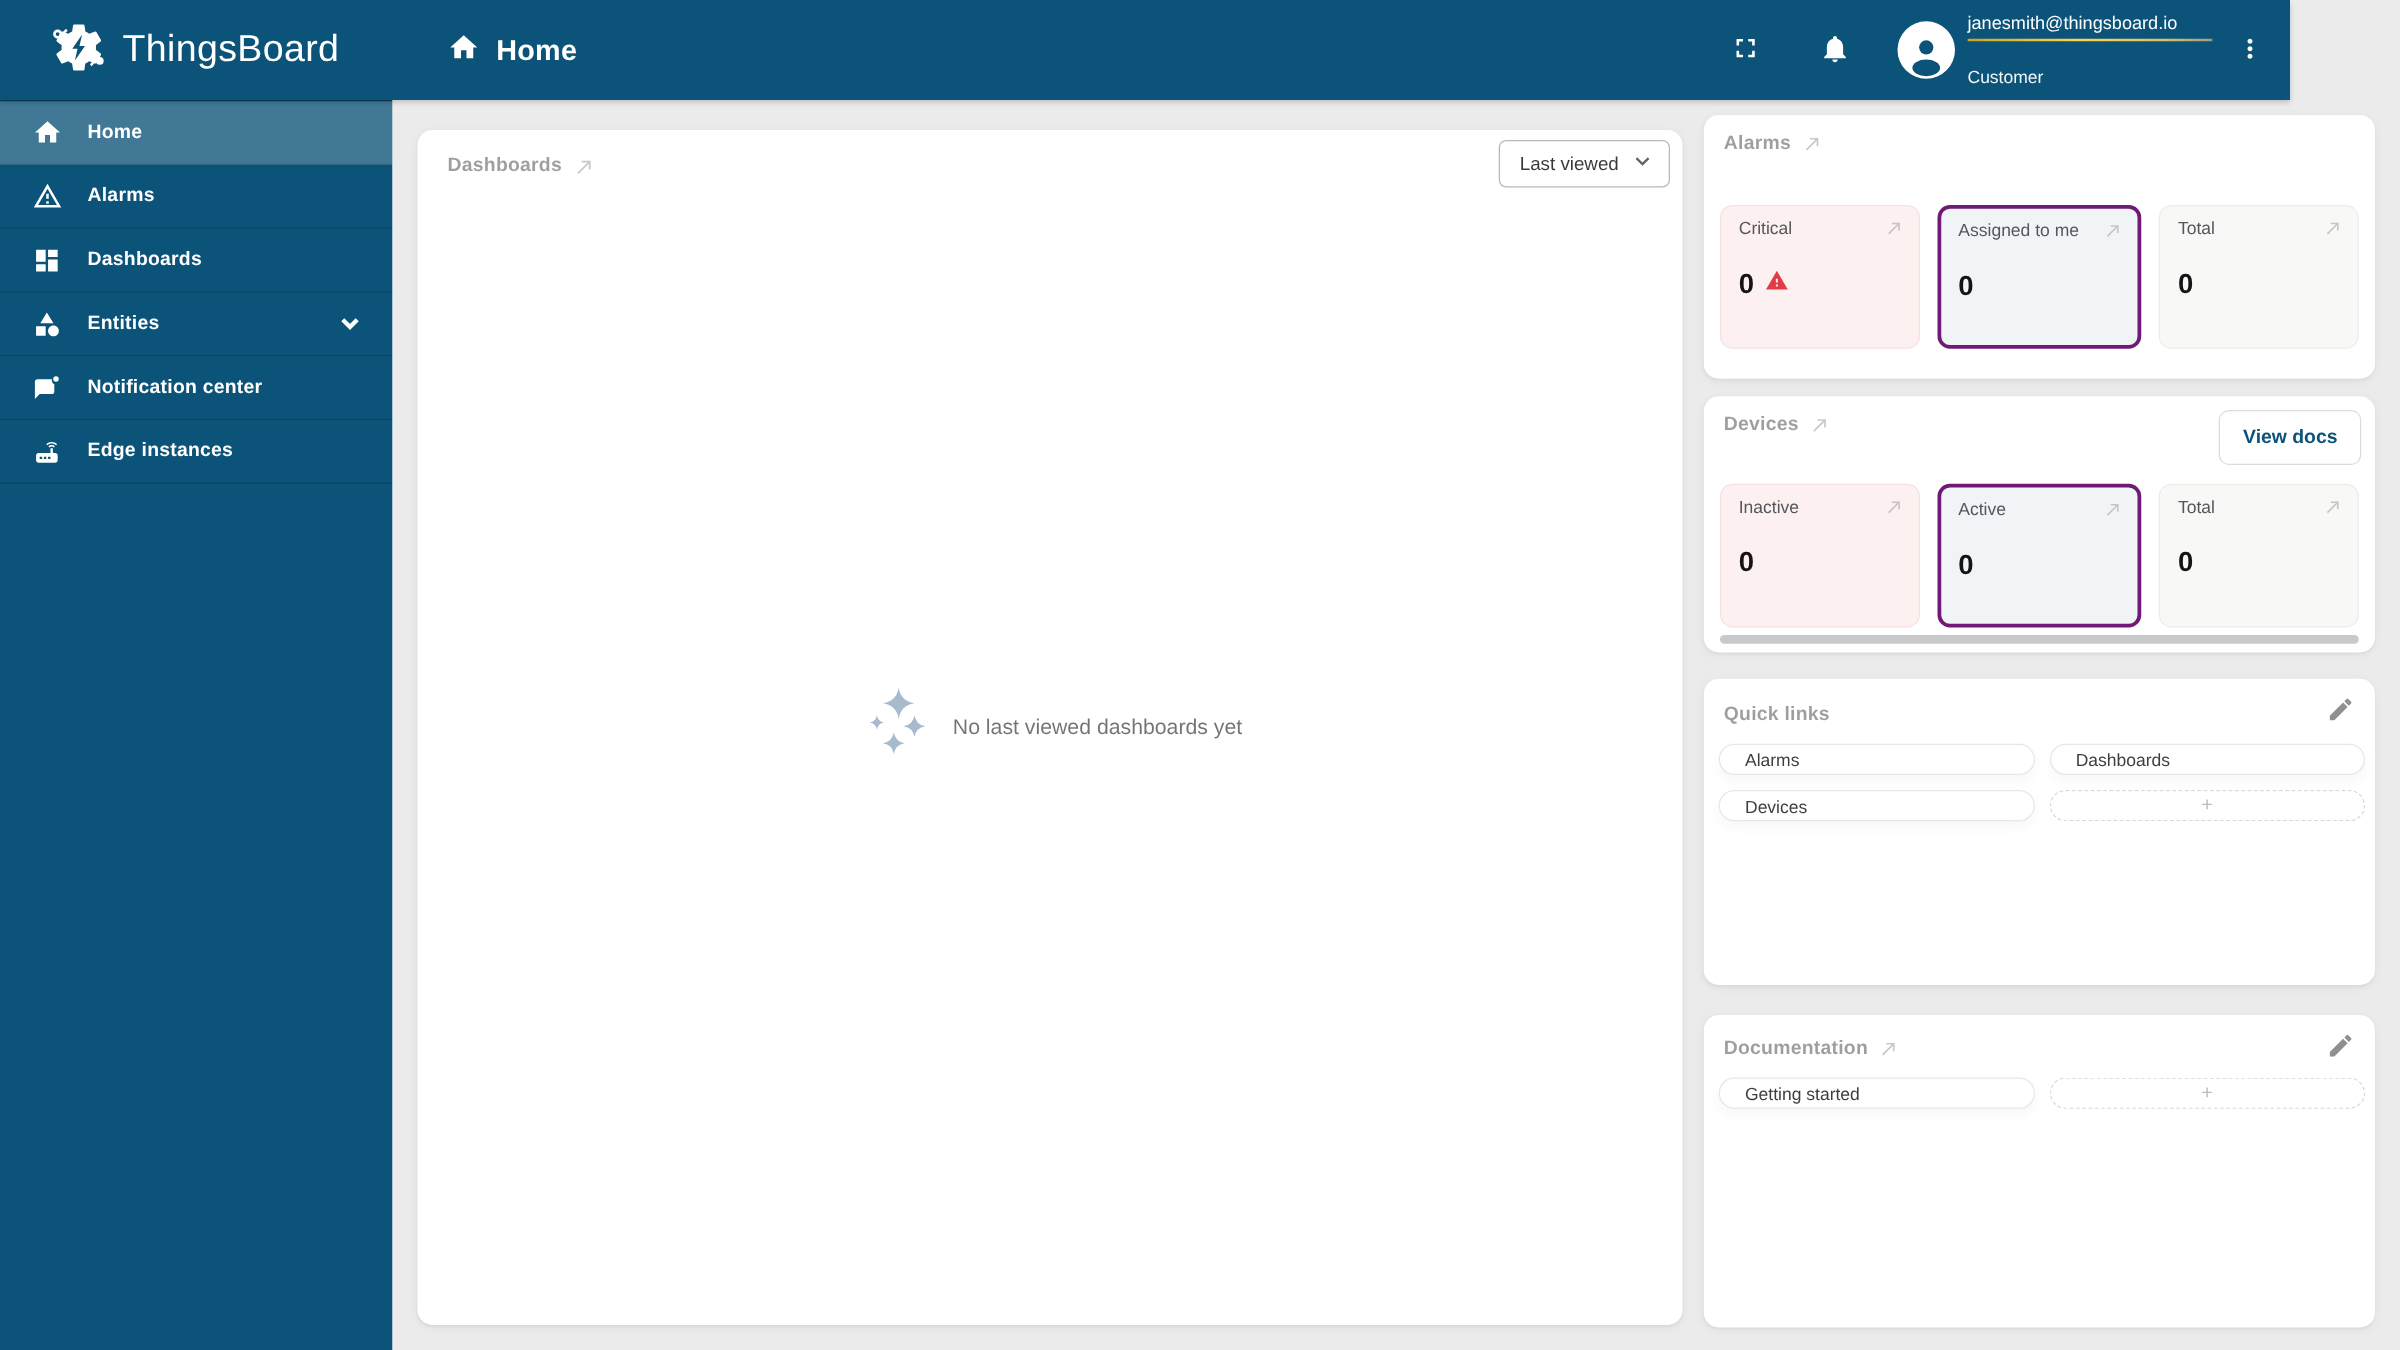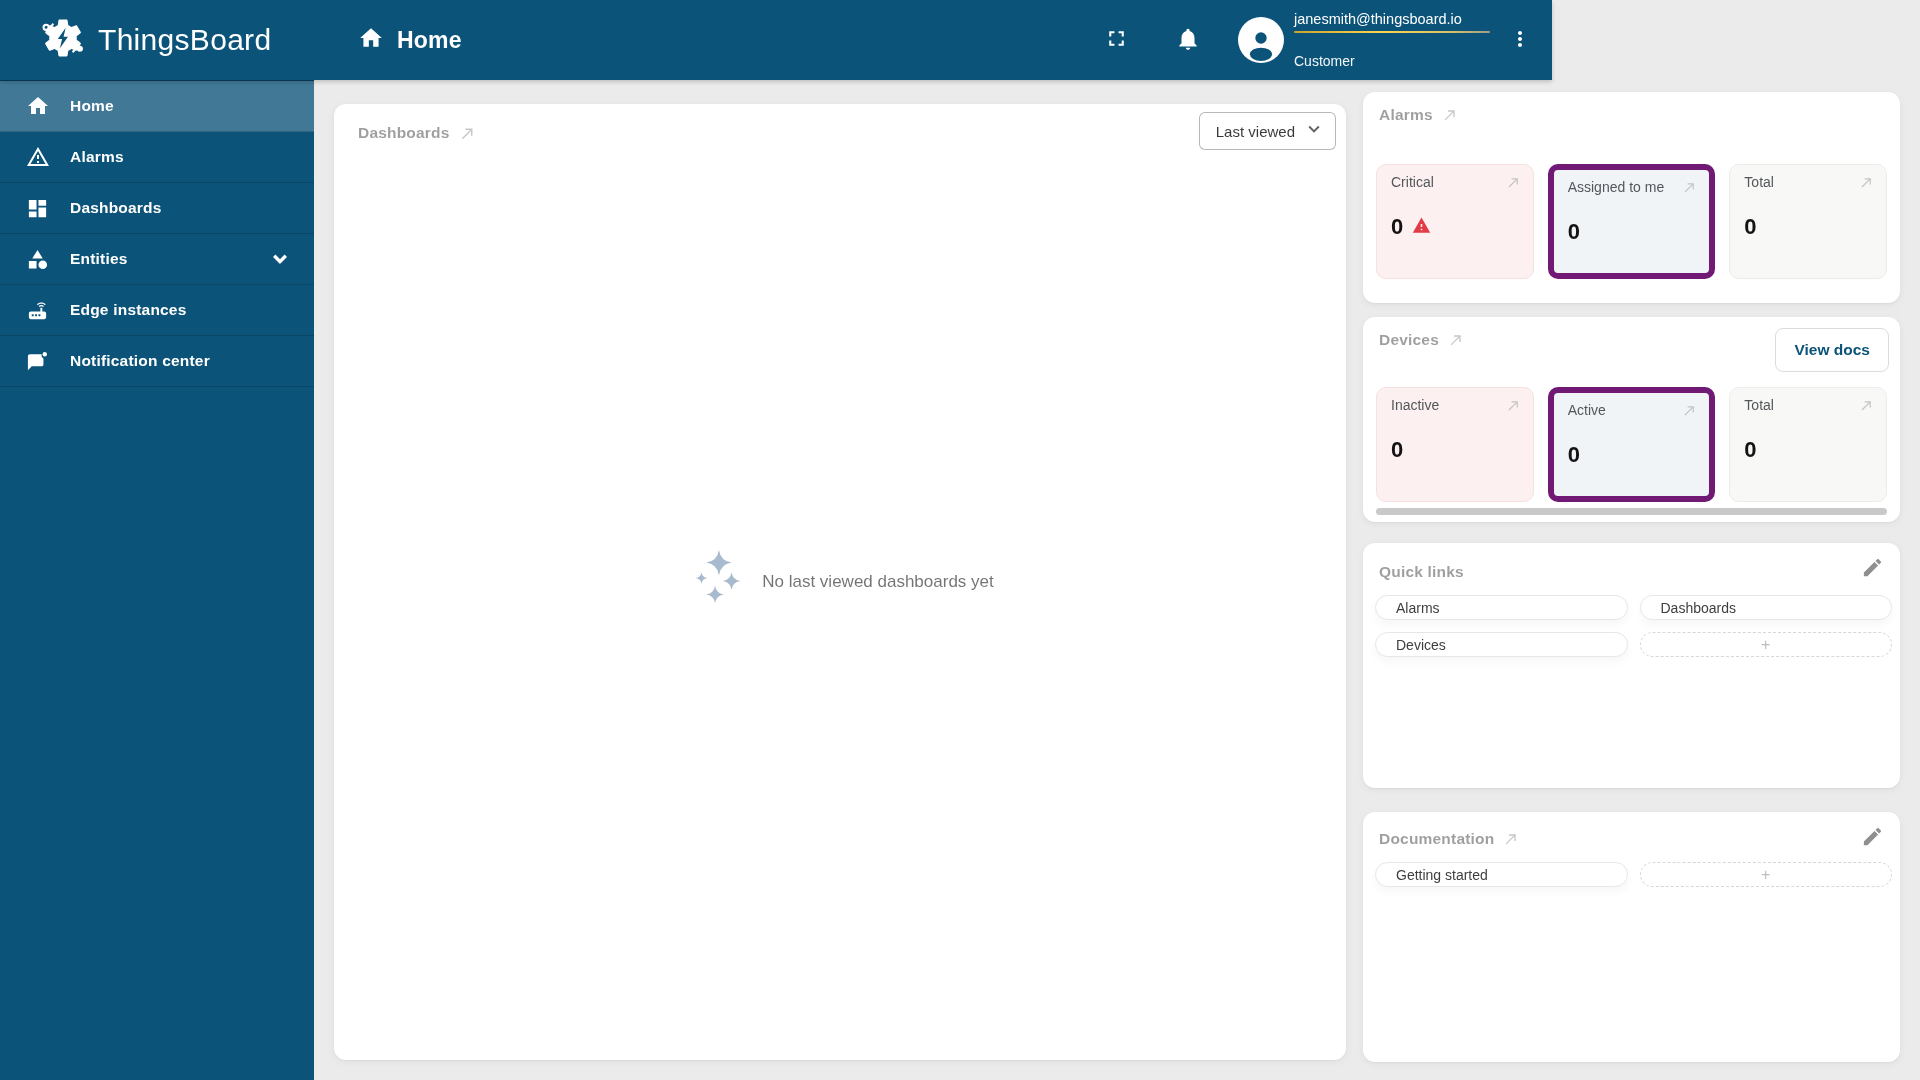--- a/index.html
+++ b/index.html
@@ -1,21 +1,21 @@
 <!DOCTYPE html>
 <html><head>
 <meta charset="utf-8">
 <style>
   * { margin:0; padding:0; box-sizing:border-box; }
   html,body { width:1920px; height:1080px; overflow:hidden; background:#ebebeb;
     font-family:"Liberation Sans", sans-serif; }
   .stage { position:relative; width:1920px; height:1080px; }
 
   
-  .header { position:absolute; left:0; top:0; width:1552px; height:80px;
+  .header { position:absolute; left:0; top:0; width:1832px; height:80px;
     background:#0b5379; display:flex; align-items:center; z-index:10;
     box-shadow:0 2px 4px rgba(0,0,0,0.18); }
   .logo-area { width:314px; height:80px; display:flex; align-items:center; padding-left:40px; flex:none; }
   .logo-text { color:#fff; font-size:30px; font-weight:400; margin-left:12px; letter-spacing:0.3px; }
   .breadcrumb { display:flex; align-items:center; margin-left:44px; color:#fff; gap:13px; }
   .breadcrumb-label { font-size:23px; font-weight:700; letter-spacing:0.2px; }
   .header-right { position:absolute; right:0; top:0; height:80px; display:flex; align-items:center; }
   .icon-btn { background:none; border:none; color:#fff; cursor:pointer; display:flex;
     align-items:center; justify-content:center; width:48px; height:48px; }
   .fullscreen-btn { margin-right:24px; }
@@ -62,21 +62,21 @@
   .right-col-card { left:1049px; width:537px; }
   .alarms-card   { top:12px;  height:211px; }
   .devices-card  { top:237px; height:205px; }
   .quick-card    { top:463px; height:245px;padding-left:44px; }
   .docs-card     { top:732px; height:250px; }
   .rc-pad { position:absolute; left:16px; top:14px; }
 
   .subcards { position:absolute; left:13px; right:13px; top:72px; display:flex; gap:14px; }
   .subcard { flex:1; height:115px; border-radius:10px; padding:9px 12px 0 14px; position:relative; cursor:pointer; }
   .subcard-critical { background:#fdf0f0; border:1px solid #f6e0e0; }
-  .subcard-neutral  { background:#f1f4f7; border:6px solid #701a75; }
+  .subcard-neutral  { background:#f1f4f7; border:3px solid #701a75; }
   .subcard-total    { background:#f8f8f6; border:1px solid #ececea; }
   .subcard-head { display:flex; align-items:flex-end; justify-content:space-between; }
   .subcard-label { font-size:14px; color:#53575c; }
   .subcard-arrow { color:#c4c4c4; display:flex; }
   .subcard-value-row { display:flex; align-items:center; gap:9px; margin-top:24px; }
   .subcard-value { font-size:22px; font-weight:700; color:#141414; }
 
   .view-docs-btn { position:absolute; right:11px; top:11px; height:44px; padding:0 18px;
     background:#fff; border:1px solid #dcdcdc; border-radius:8px; color:#0b5379;
     font-size:15.5px; font-weight:700; cursor:pointer; font-family:"Liberation Sans",sans-serif; }
@@ -195,33 +195,33 @@
       <span class="nav-label">Entities</span>
       <span class="nav-chevron">
         <svg width="24" height="24" viewBox="0 0 24 24" fill="#fff">
             <path d="M16.59 8.59 12 13.17 7.41 8.59 6 10l6 6 6-6z" stroke="#fff" stroke-width="1.4"></path>
           </svg>
       </span>
     </div>
     <div class="nav-item">
       <span class="nav-icon">
         <svg width="23" height="23" viewBox="0 0 24 24" fill="#fff">
-            <path d="M11.45 5.55l.9.9C13.33 5.46 14.61 5 16 5s2.67.46 3.65 1.45l.9-.9C19.28 4.28 17.7 3.7 16 3.7s-3.28.58-4.55 1.85zm1.8 1.8l.9.9c.49-.49 1.13-.75 1.85-.75s1.36.26 1.85.75l.9-.9C18.02 6.62 17.05 6.2 16 6.2s-2.02.42-2.75 1.15zM19 13h-2V9h-2v4H5c-1.1 0-2 .9-2 2v4c0 1.1.9 2 2 2h14c1.1 0 2-.9 2-2v-4c0-1.1-.9-2-2-2zM8 18H6v-2h2v2zm3.5 0h-2v-2h2v2zm3.5 0h-2v-2h2v2z"></path>
-          </svg>
-      </span>
-      <span class="nav-label">Edge instances</span>
-    </div>
-    <div class="nav-item">
-      <span class="nav-icon">
-        <svg width="23" height="23" viewBox="0 0 24 24" fill="#fff">
           <path d="M16.2 4.5H4c-1.1 0-2 .9-2 2V21l4-4h10.2c1.1 0 2-.9 2-2V8.8a4.3 4.3 0 0 1-2-4.3z"></path>
           <circle cx="19.6" cy="4.4" r="2.3"></circle>
         </svg>
       </span>
       <span class="nav-label">Notification center</span>
+    </div>
+    <div class="nav-item">
+      <span class="nav-icon">
+        <svg width="23" height="23" viewBox="0 0 24 24" fill="#fff">
+            <path d="M11.45 5.55l.9.9C13.33 5.46 14.61 5 16 5s2.67.46 3.65 1.45l.9-.9C19.28 4.28 17.7 3.7 16 3.7s-3.28.58-4.55 1.85zm1.8 1.8l.9.9c.49-.49 1.13-.75 1.85-.75s1.36.26 1.85.75l.9-.9C18.02 6.62 17.05 6.2 16 6.2s-2.02.42-2.75 1.15zM19 13h-2V9h-2v4H5c-1.1 0-2 .9-2 2v4c0 1.1.9 2 2 2h14c1.1 0 2-.9 2-2v-4c0-1.1-.9-2-2-2zM8 18H6v-2h2v2zm3.5 0h-2v-2h2v2zm3.5 0h-2v-2h2v2z"></path>
+          </svg>
+      </span>
+      <span class="nav-label">Edge instances</span>
     </div>
   </nav>
 
   <main class="main">
 
     <section class="card dashboards-card">
       <div class="widget-title-row">
         <span class="widget-title">Dashboards</span>
         <span class="title-arrow">
           <svg width="17" height="17" viewBox="0 0 24 24" fill="currentColor">

